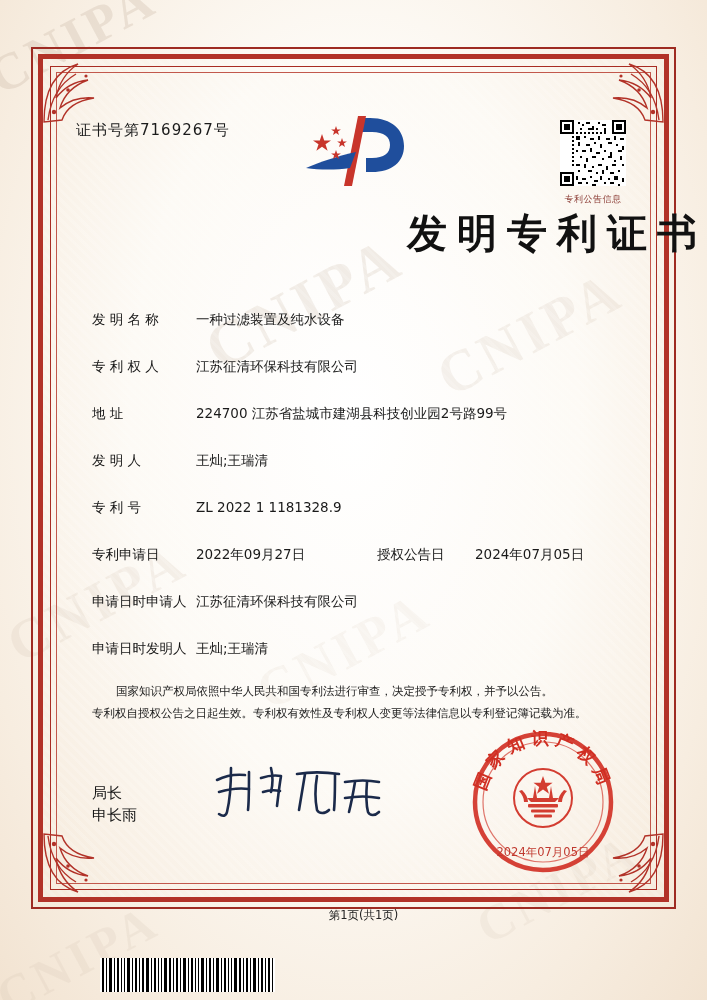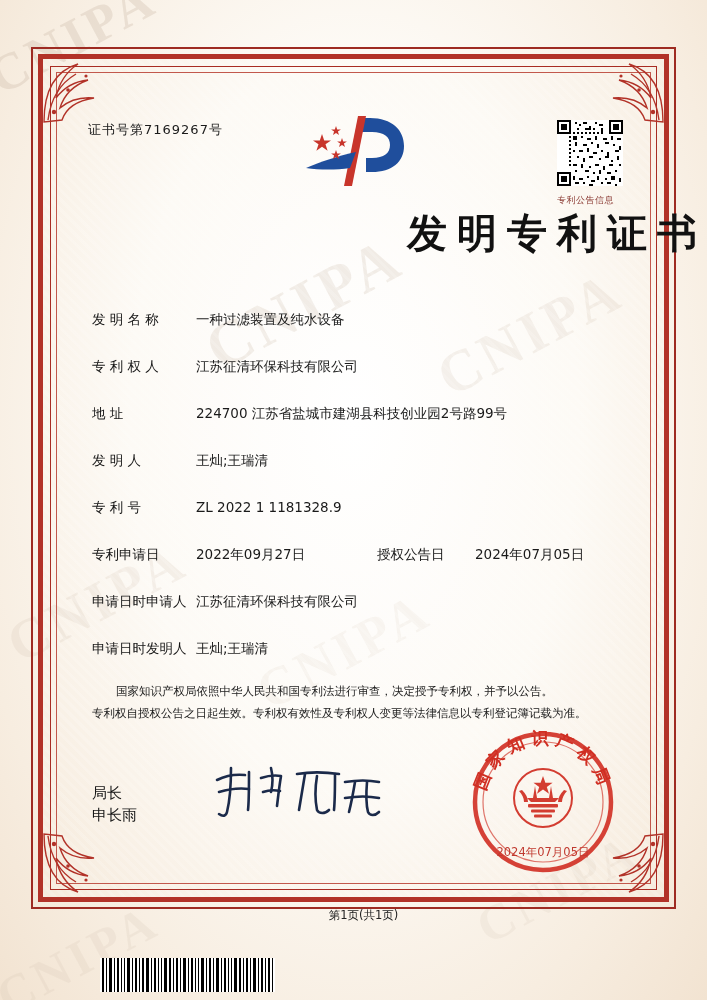--- a/index.html
+++ b/index.html
@@ -80,41 +80,40 @@
     pointer-events: none;
   }
   .c-tl { left: 38px;  top: 54px; }
   .c-tr { right: 38px; top: 54px;  transform: scaleX(-1); }
   .c-bl { left: 38px;  bottom: 98px; transform: scaleY(-1); }
   .c-br { right: 38px; bottom: 98px; transform: scale(-1,-1); }
 
   
   .cert-no {
     position: absolute;
-    left: 88px; top: 121px;
-    font-size: 13px;
+    left: 76px; top: 121px;
+    font-size: 15px;
     color: #1b1b1b;
     letter-spacing: 1px;
     font-family: "DejaVu Sans", sans-serif;
   }
 
   
   .logo {
     position: absolute;
     left: 300px; top: 112px;
     width: 110px; height: 80px;
   }
 
   
   .qr-wrap {
     position: absolute;
     right: 78px; top: 120px;
     width: 72px;
-    text-align: left;
-    font-family: Liberation Mono, monospace;
+    text-align: center;
   }
   .qr-code {
     width: 66px; height: 66px;
     margin: 0 auto;
     background-color: #ffffff;
   }
   .qr-caption {
     margin-top: 3px;
     font-size: 9px;
     color: #8a3a33;

